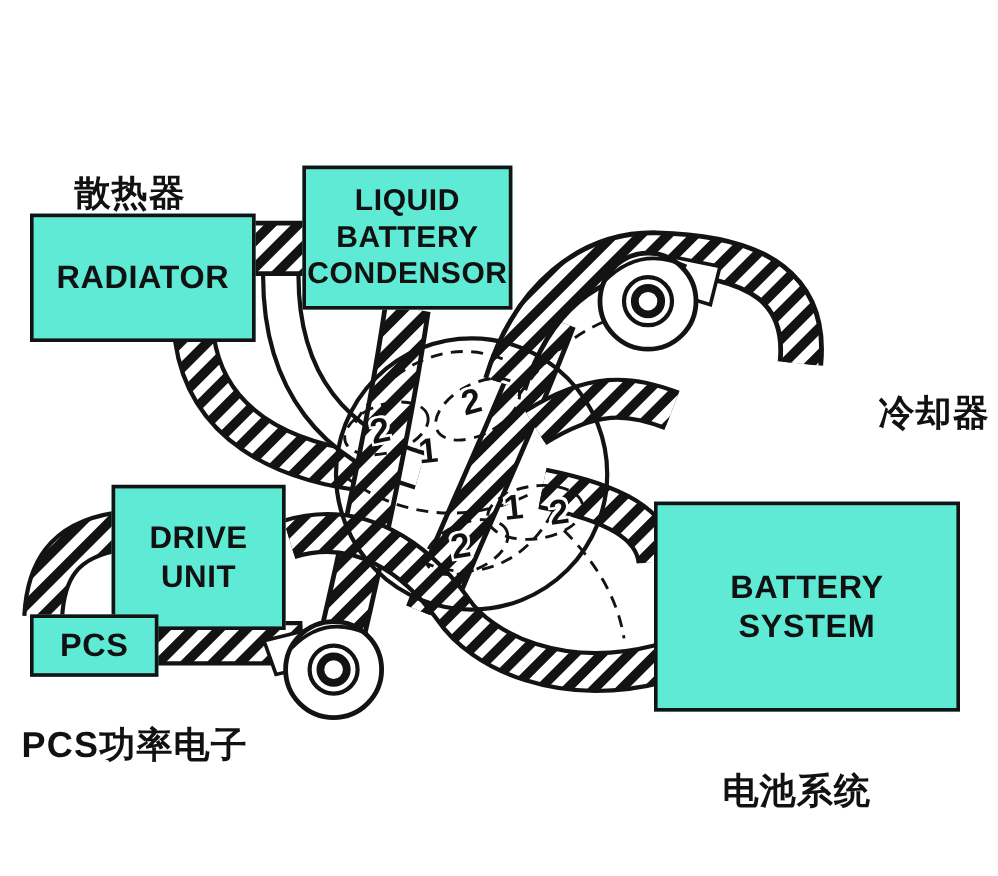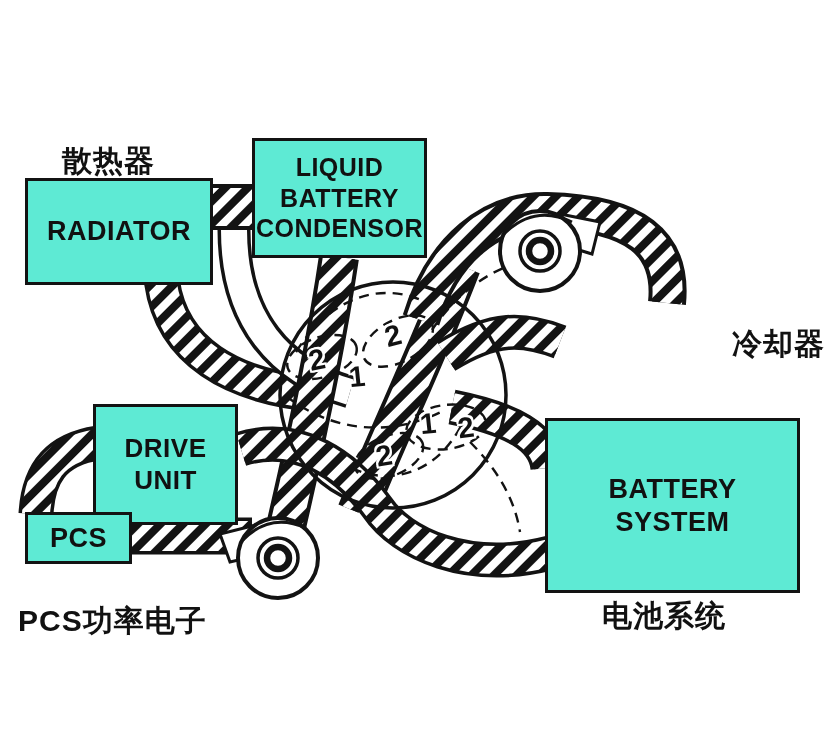--- a/index.html
+++ b/index.html
@@ -146,21 +146,21 @@
   </div>
 
   <div class="box" style="left:545px;top:418px;width:255px;height:175px;font-size:27px;">
     <span>BATTERY</span>
     <span>SYSTEM</span>
   </div>
 
   <div class="cn" style="left:62px;top:141px;">散热器</div>
   <div class="cn" style="left:704px;top:324px;margin-left:28px;">冷却器</div>
   <div class="cn" style="left:18px;top:601px;">PCS功率电子</div>
-  <div class="cn" style="left:602px;top:596px;">电池系统</div>
+  <div class="cn" style="left:602px;top:639px;">电池系统</div>
 
   <div class="portnum" style="left:317px;top:360px;transform:translate(-50%,-50%) rotate(-12deg);">2</div>
   <div class="portnum" style="left:357px;top:377px;transform:translate(-50%,-50%) rotate(-6deg);">1</div>
   <div class="portnum" style="left:393px;top:336px;transform:translate(-50%,-50%) rotate(-15deg);">2</div>
   <div class="portnum" style="left:428px;top:424px;transform:translate(-50%,-50%) rotate(-6deg);">1</div>
   <div class="portnum" style="left:466px;top:428px;transform:translate(-50%,-50%) rotate(-8deg);">2</div>
   <div class="portnum" style="left:384px;top:456px;transform:translate(-50%,-50%) rotate(-10deg);">2</div>
 
 </div>
 

